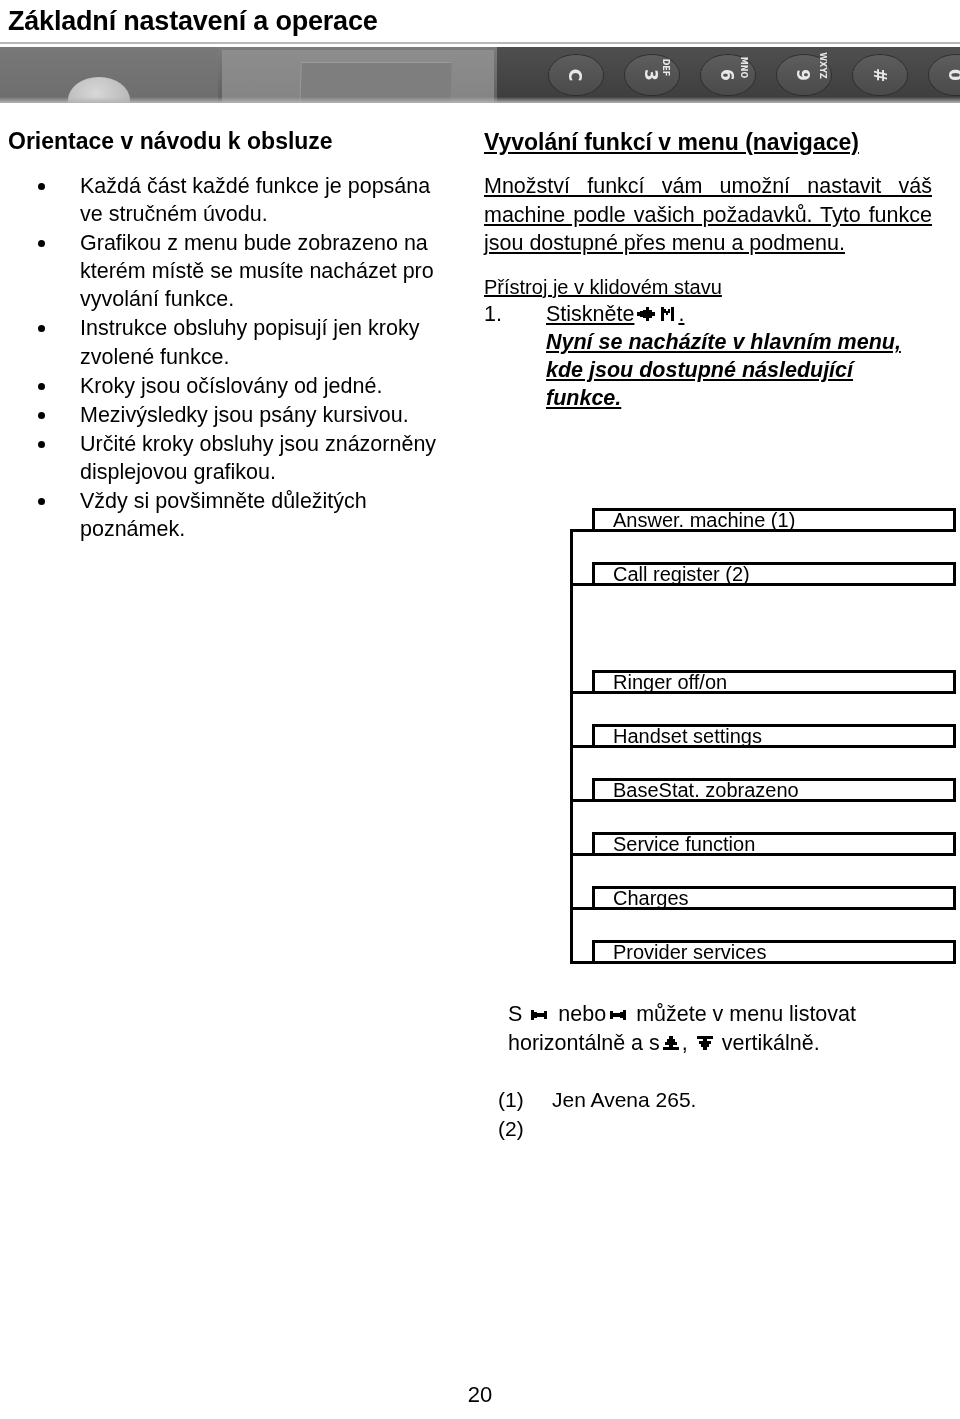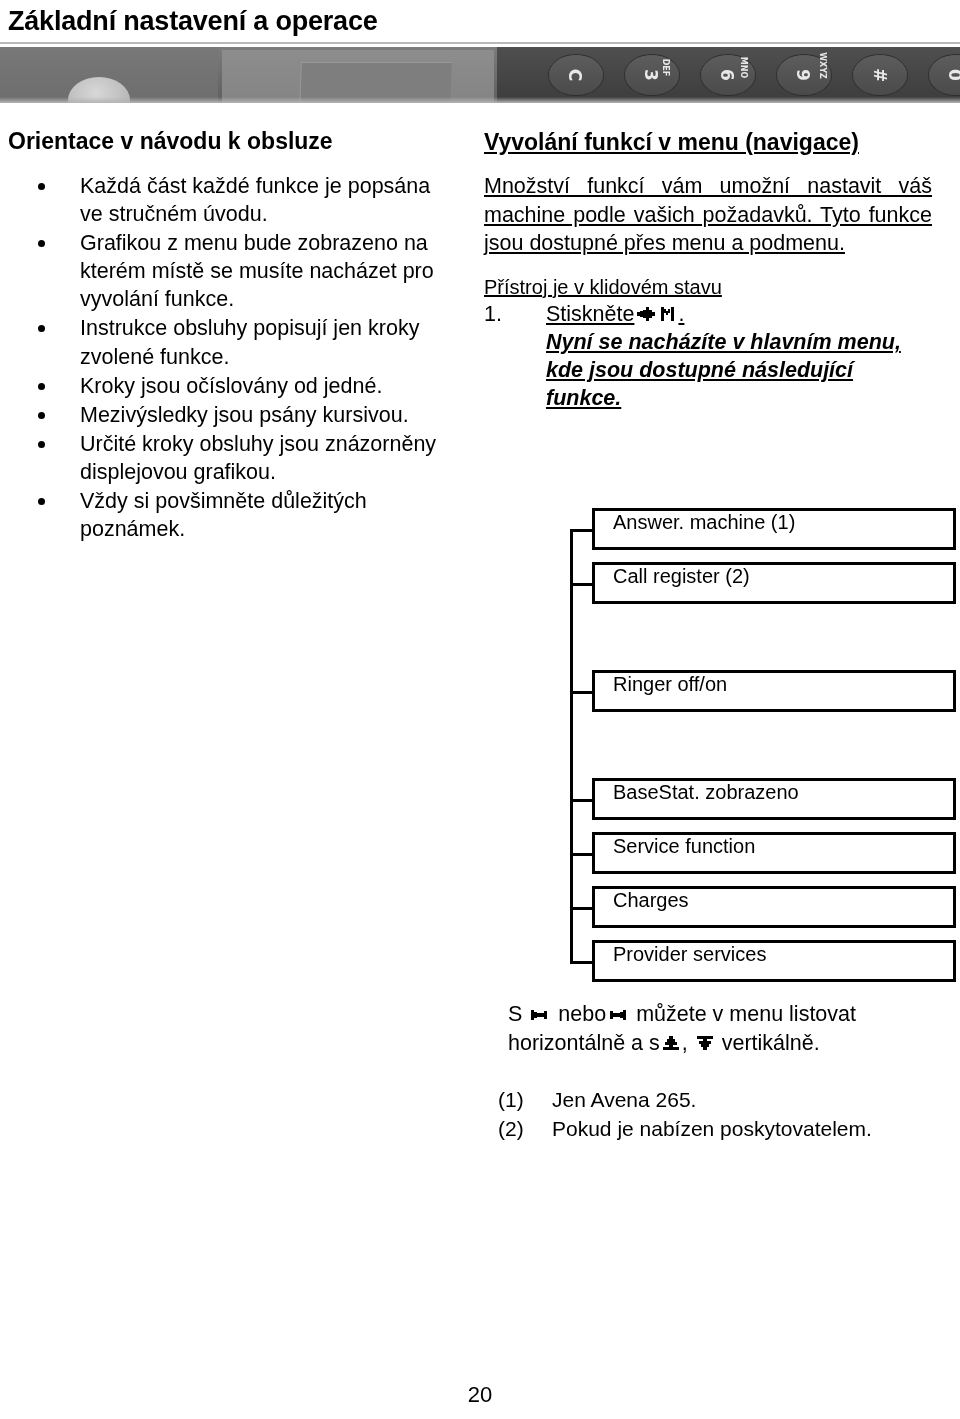--- a/index.html
+++ b/index.html
@@ -245,25 +245,26 @@
     top: 21px;
     width: 24px;
     height: 3px;
     background: #000;
   }
   .node-box {
     position: absolute;
     left: 22px;
     top: 0px;
     width: 364px;
-    height: 42px;
+    height: 24px;
     border: 3px solid #000;
     background: #fff;
     box-sizing: border-box;
     display: flex;
+    align-items: center;
   }
   .node-label {
     font-size: 20px;
     padding-left: 18px;
     white-space: nowrap;
   }
 
   
   .closing {
     position: absolute;
@@ -397,20 +398,26 @@
     </div>
 
 
     <div class="node" style="top:162px;">
       <div class="connector"></div>
       <div class="node-box">
         <span class="node-label">Ringer off/on</span>
       </div>
     </div>
 
+    <div class="node" style="top:216px;">
+      <div class="connector"></div>
+      <div class="node-box">
+        <span class="node-label">Handset settings</span>
+      </div>
+    </div>
 
     <div class="node" style="top:270px;">
       <div class="connector"></div>
       <div class="node-box">
         <span class="node-label">BaseStat. zobrazeno</span>
       </div>
     </div>
 
     <div class="node" style="top:324px;">
       <div class="connector"></div>
@@ -483,19 +490,18 @@
     <span>vertikálně.</span>
   </div>
 
   <div class="footnotes">
     <div class="fn-row">
       <span class="fn-mark">(1)</span>
       <span>Jen Avena 265.</span>
     </div>
     <div class="fn-row">
       <span class="fn-mark">(2)</span>
-      <span>Pokud je nabízen poskytovatelem.</span>
     </div>
   </div>
 
   <div class="page-number">20</div>
 
 </div>
 
 </body></html>

